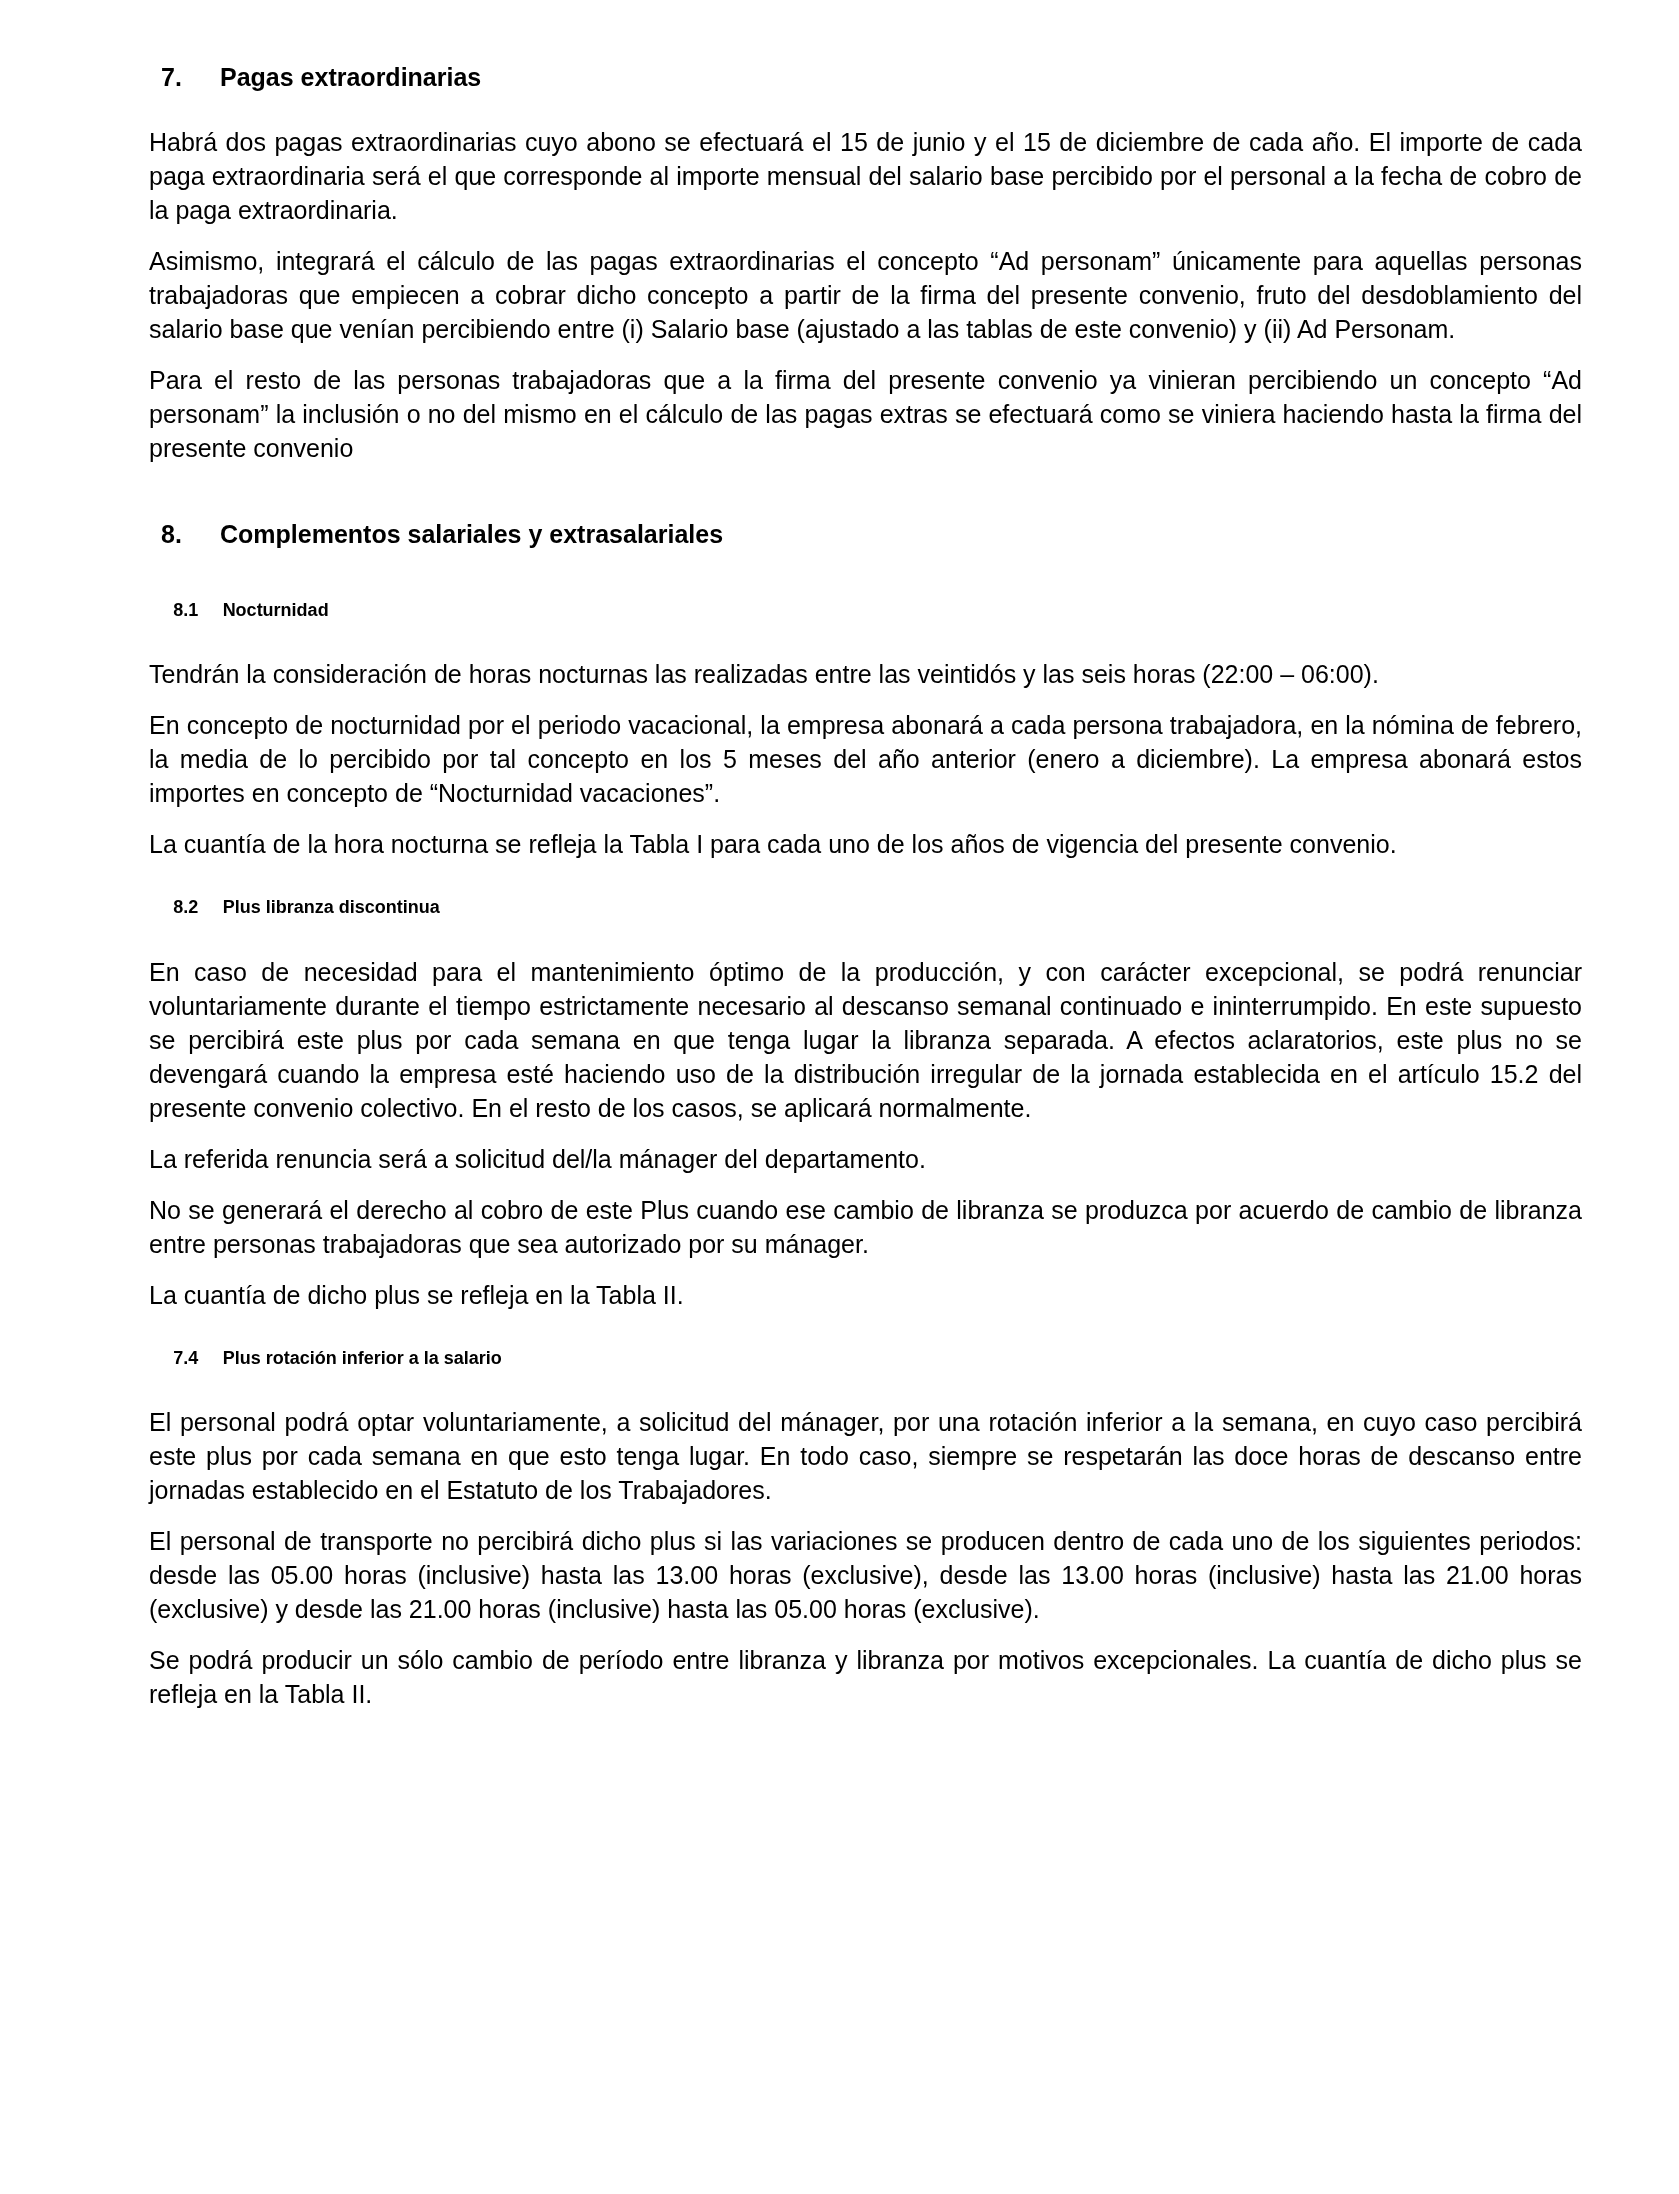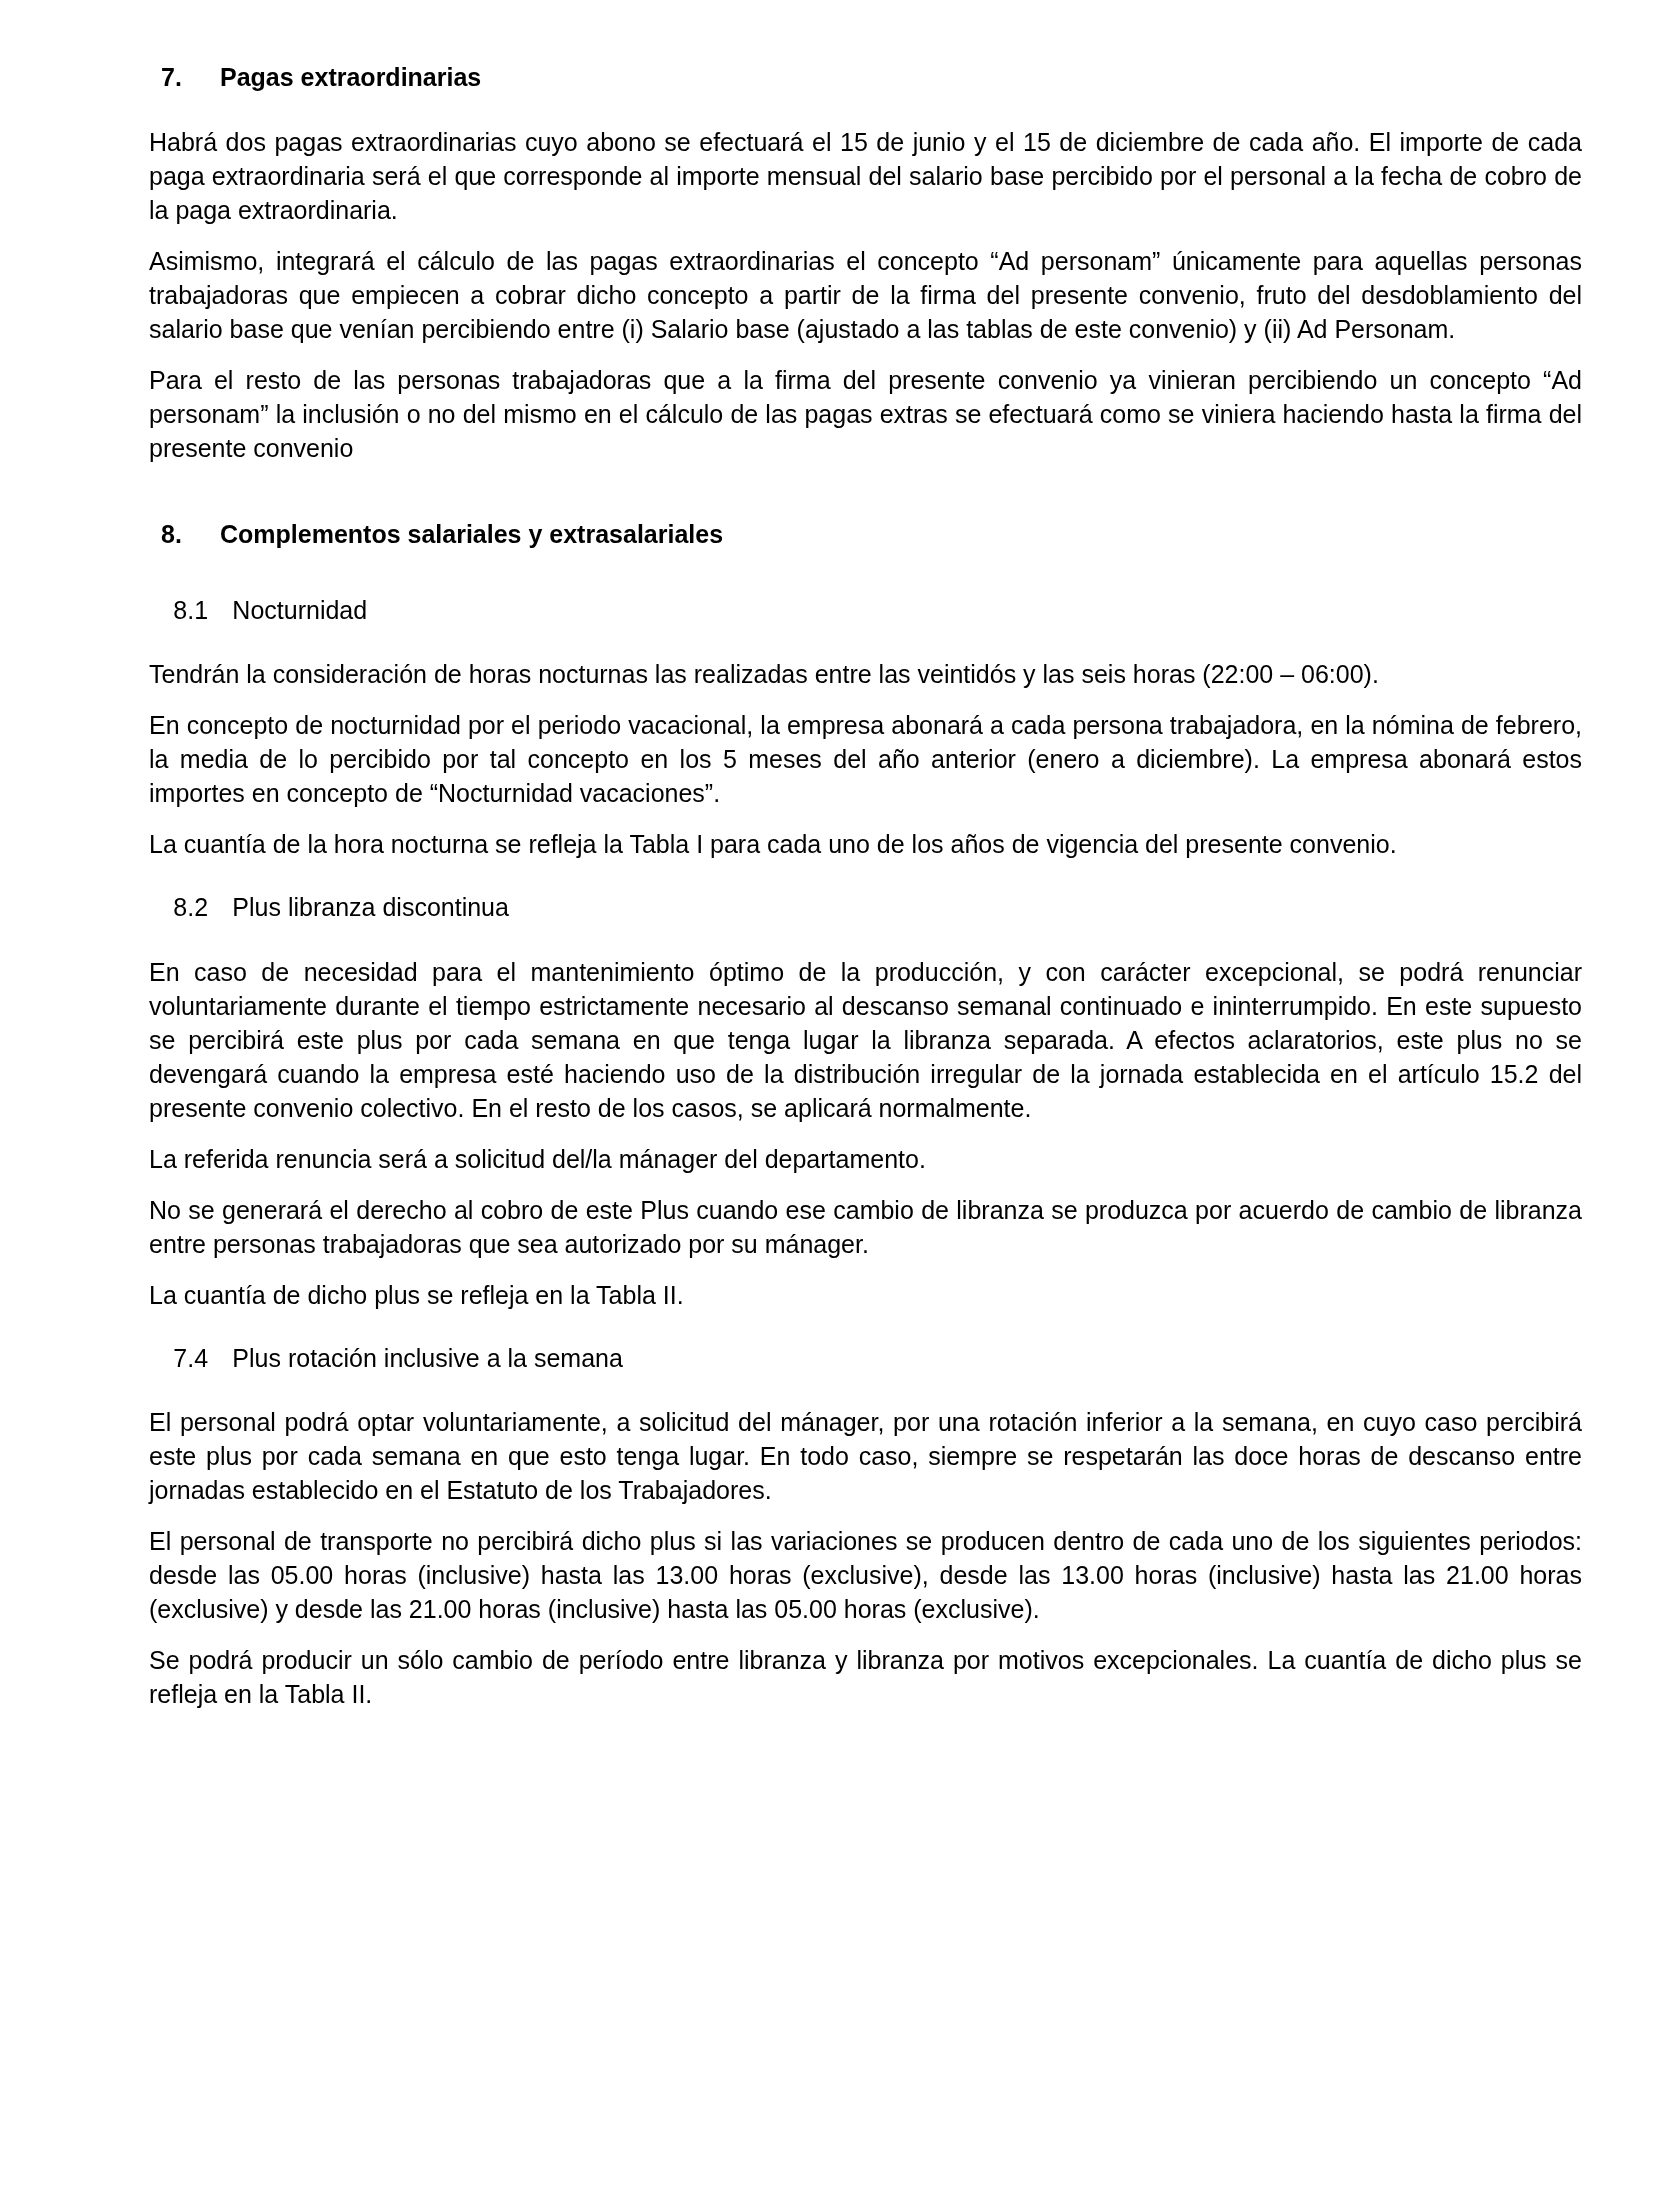--- a/index.html
+++ b/index.html
@@ -30,22 +30,22 @@
     min-width: 35px;
   }
   .line-a {
     margin: 24.5px 0 23px 0;
   }
   .line-a .num {
     display: inline-block;
     min-width: 35px;
   }
   .h-sub {
-    font-size: 25px;
-    font-weight: 400;
+    font-size: 18px;
+    font-weight: 700;
     margin: 7.7px 0 18.4px 0;
     padding-left: 12.3px;
   }
   .h-sub .num {
     display: inline-block;
     margin-right: 12.3px;
   }
 </style>
 </head>
 <body>
@@ -73,20 +73,20 @@
 
   <h3 class="h-sub">
     <span class="num">8.2</span><span>Plus libranza discontinua</span>
   </h3>
   <p class="para">En caso de necesidad para el mantenimiento óptimo de la producción, y con carácter excepcional, se podrá renunciar voluntariamente durante el tiempo estrictamente necesario al descanso semanal continuado e ininterrumpido. En este supuesto se percibirá este plus por cada semana en que tenga lugar la libranza separada. A efectos aclaratorios, este plus no se devengará cuando la empresa esté haciendo uso de la distribución irregular de la jornada establecida en el artículo 15.2 del presente convenio colectivo. En el resto de los casos, se aplicará normalmente.</p>
   <p class="para">La referida renuncia será a solicitud del/la mánager del departamento.</p>
   <p class="para">No se generará el derecho al cobro de este Plus cuando ese cambio de libranza se produzca por acuerdo de cambio de libranza entre personas trabajadoras que sea autorizado por su mánager.</p>
   <p class="para">La cuantía de dicho plus se refleja en la Tabla II.</p>
 
   <h3 class="h-sub">
-    <span class="num">7.4</span><span>Plus rotación inclusive a la semana</span>
+    <span class="num">7.4</span><span>Plus rotación inferior a la salario</span>
   </h3>
   <p class="para">El personal podrá optar voluntariamente, a solicitud del mánager, por una rotación inferior a la semana, en cuyo caso percibirá este plus por cada semana en que esto tenga lugar. En todo caso, siempre se respetarán las doce horas de descanso entre jornadas establecido en el Estatuto de los Trabajadores.</p>
   <p class="para">El personal de transporte no percibirá dicho plus si las variaciones se producen dentro de cada uno de los siguientes periodos: desde las 05.00 horas (inclusive) hasta las 13.00 horas (exclusive), desde las 13.00 horas (inclusive) hasta las 21.00 horas (exclusive) y desde las 21.00 horas (inclusive) hasta las 05.00 horas (exclusive).</p>
   <p class="para">Se podrá producir un sólo cambio de período entre libranza y libranza por motivos excepcionales. La cuantía de dicho plus se refleja en la Tabla II.</p>
 
 </div>
 
 
 </body></html>

